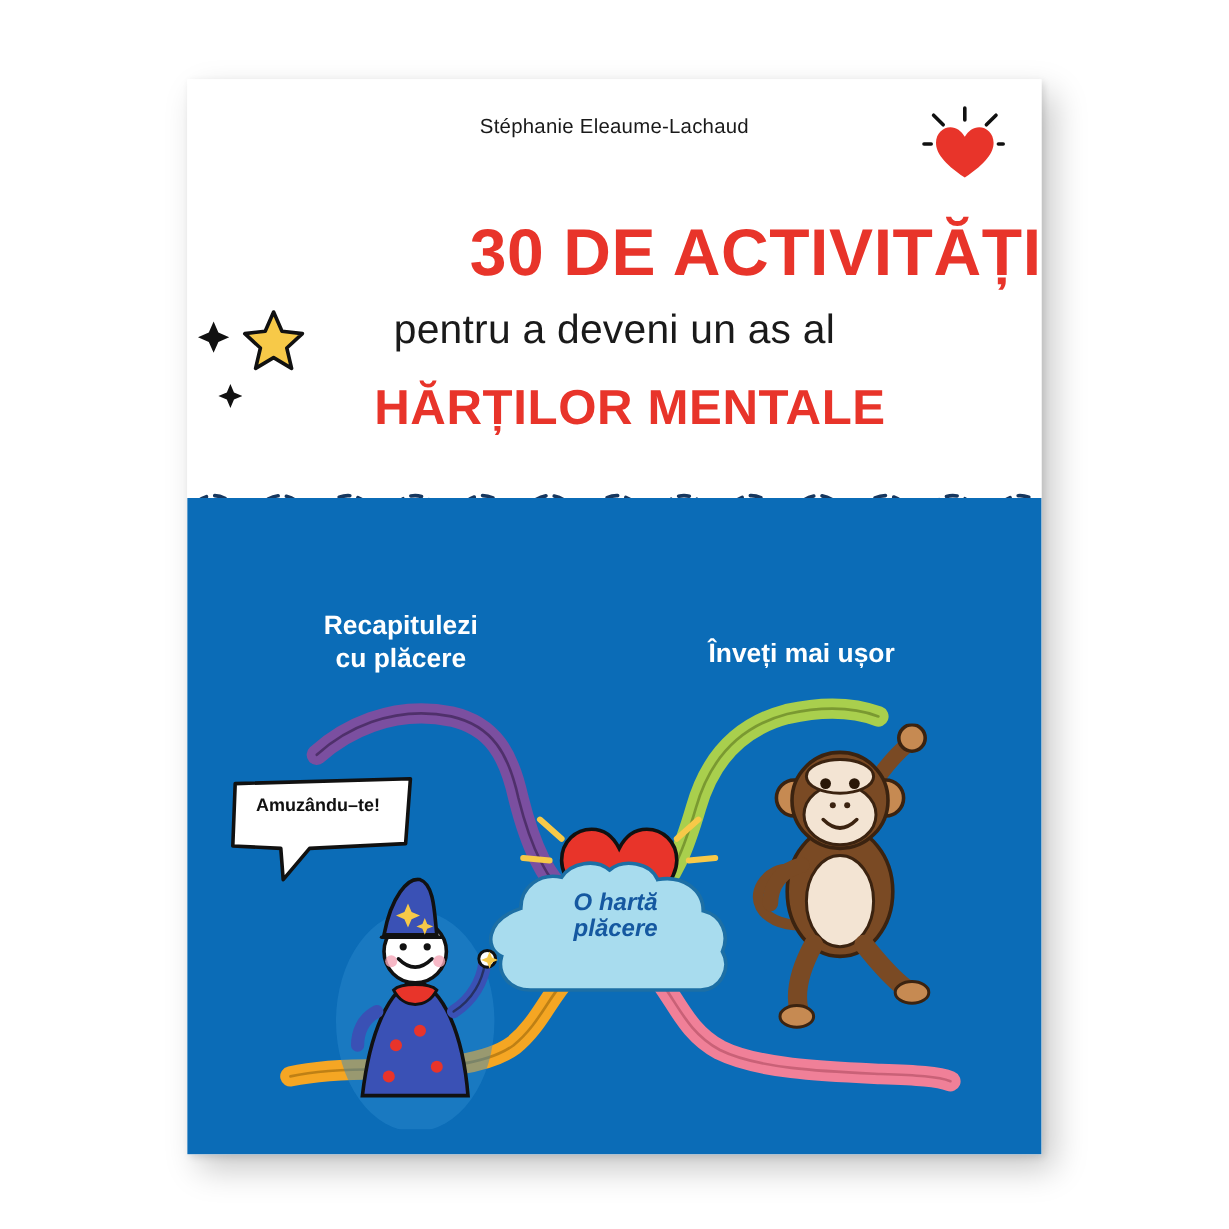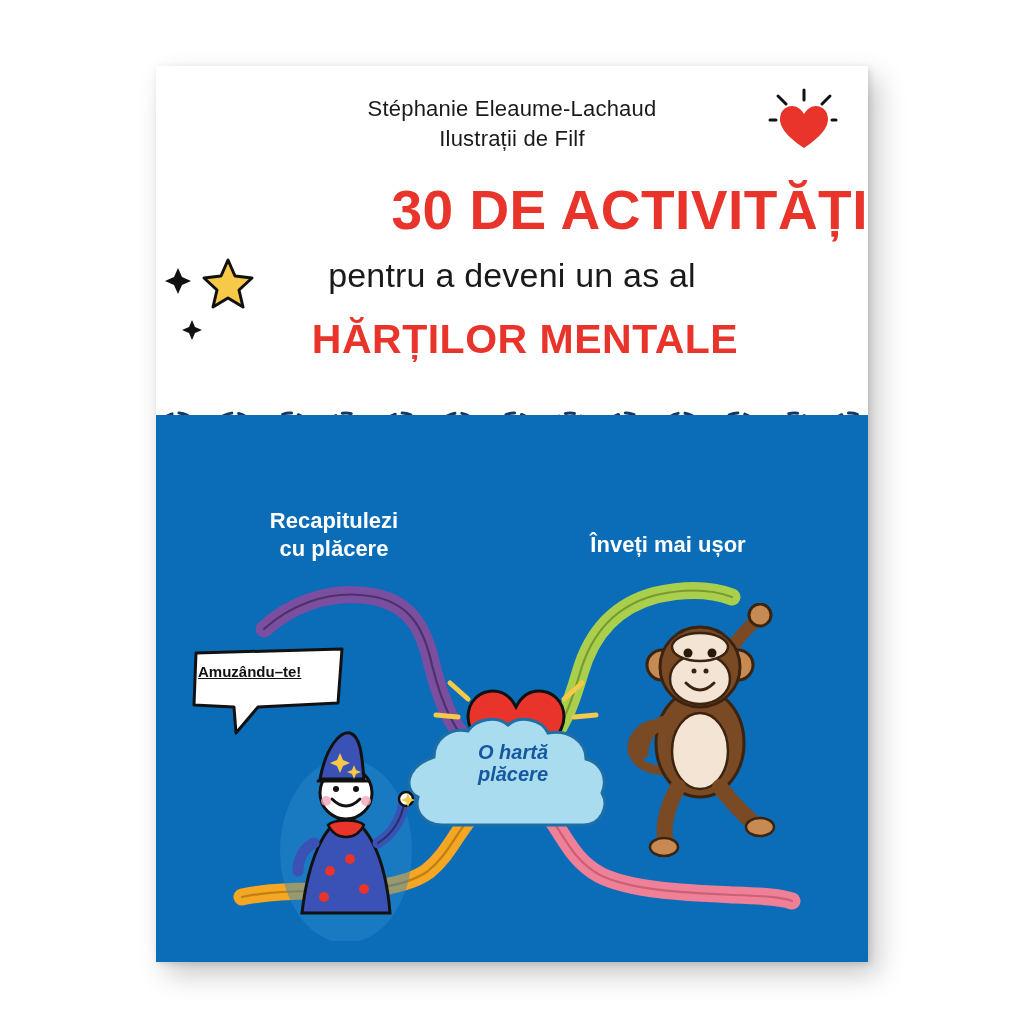--- a/index.html
+++ b/index.html
@@ -38,21 +38,21 @@
     width: 712px;
     height: 349px;
     background: #ffffff;
   }
 
   .authors {
     position: absolute;
     width: 100%;
     text-align: center;
     color: #1a1a1a;
-    font-size: 22px;
+    font-size: 17px;
     letter-spacing: 0.2px;
   }
   #author-name { top: 30px; }
   #illustrator { top: 60px; }
 
   #title-main {
     position: absolute;
     top: 112px;
     width: 100%;
     text-align: right;
@@ -103,24 +103,24 @@
     font-weight: 600;
   }
   #label-recap { left: 78px; top: 92px; width: 200px; }
   #label-invet { left: 402px; top: 116px; width: 220px; }
 
   #bubble-text {
     position: absolute;
     left: 42px;
     top: 248px;
     width: 134px;
+    text-align: center;
     color: #111;
     font-size: 15px;
     font-weight: 600;
-    text-decoration: underline;
   }
 
   #cloud-text {
     position: absolute;
     left: 262px;
     top: 326px;
     width: 190px;
     text-align: center;
     color: #1558a0;
     font-size: 20px;
@@ -175,21 +175,20 @@
 </head>
 <body>
 
 <div id="stage">
 
   <div id="cover">
 
     <div id="top-area">
 
       <div class="authors" id="author-name">Stéphanie Eleaume-Lachaud</div>
-      <div class="authors" id="illustrator">Ilustrații de Filf</div>
 
       <div id="title-main">30 DE ACTIVITĂȚI</div>
       <div id="title-sub">pentru a deveni un as al</div>
       <div id="title-main2">HĂRȚILOR MENTALE</div>
 
       <svg class="deco" style="left:608px; top:20px;" width="80" height="80" viewBox="0 0 80 80">
         <path d="M40 62 C22 50 16 41 16 33 C16 25 22 20 28 20 C33 20 37 23 40 28 C43 23 47 20 52 20 C58 20 64 25 64 33 C64 41 58 50 40 62 Z" fill="#e8342a"></path>
         <g stroke="#111" stroke-width="3" stroke-linecap="round">
           <line x1="14" y1="10" x2="22" y2="18"></line>
           <line x1="40" y1="4" x2="40" y2="14"></line>

